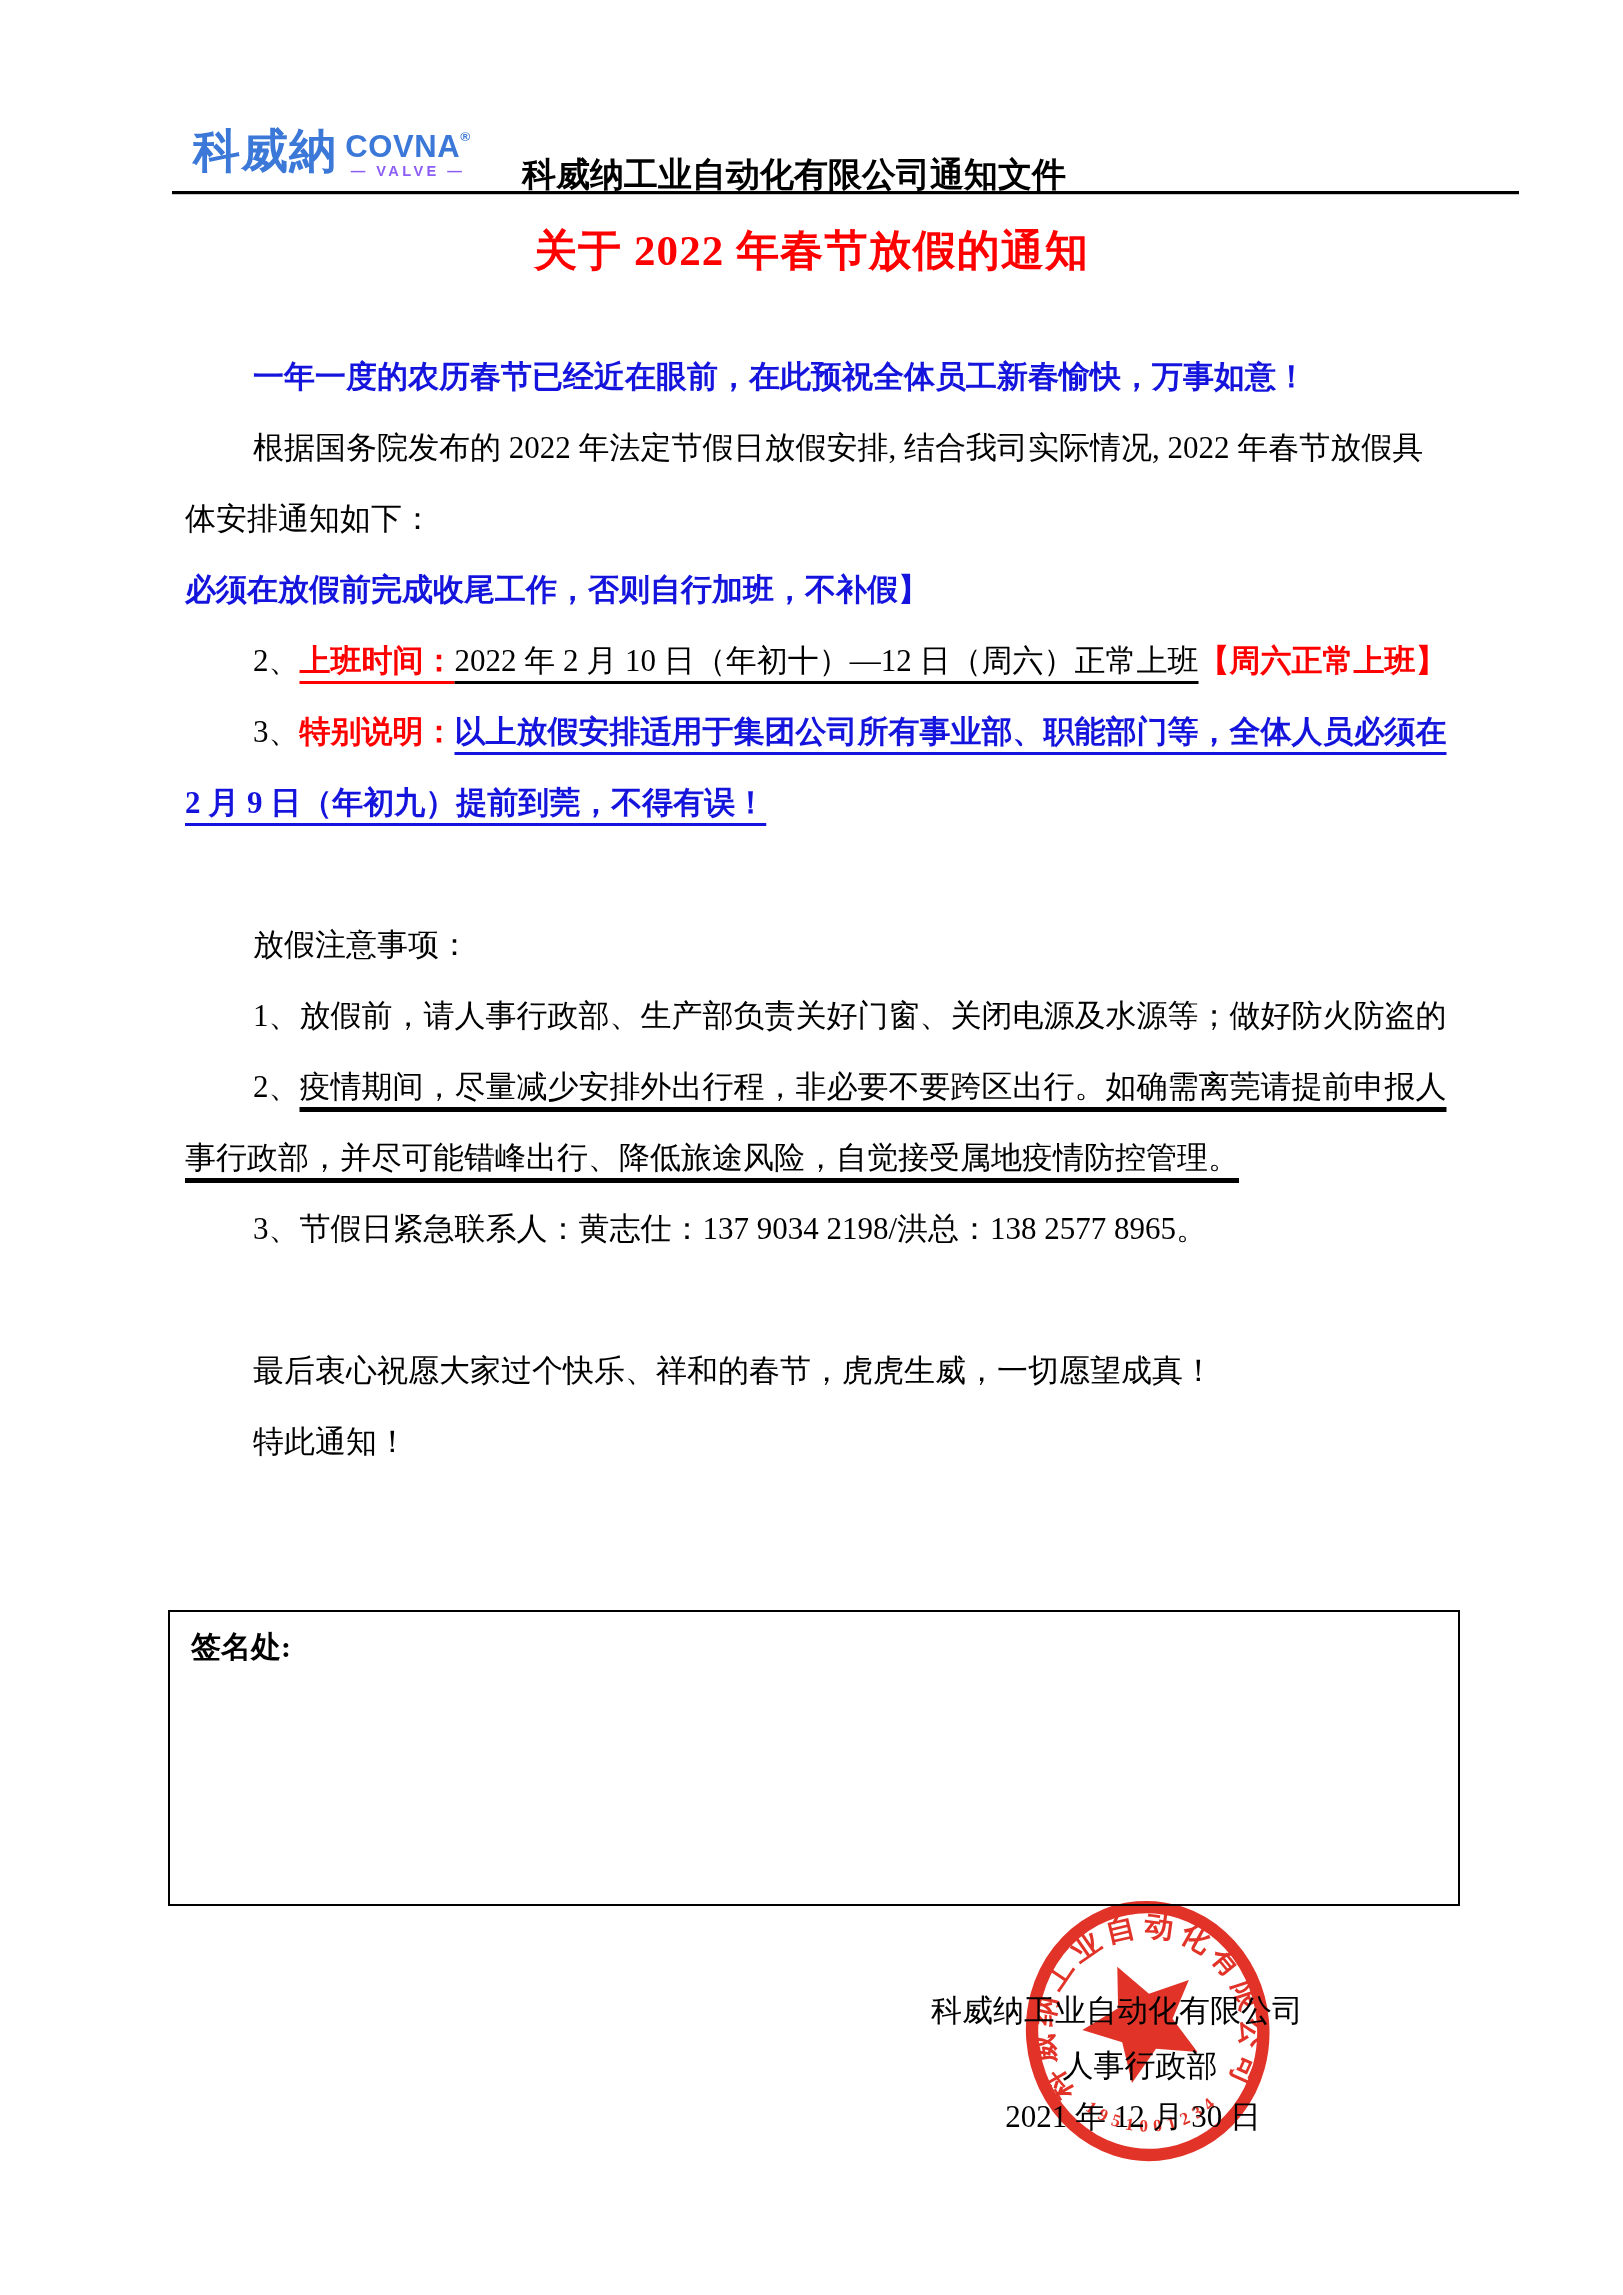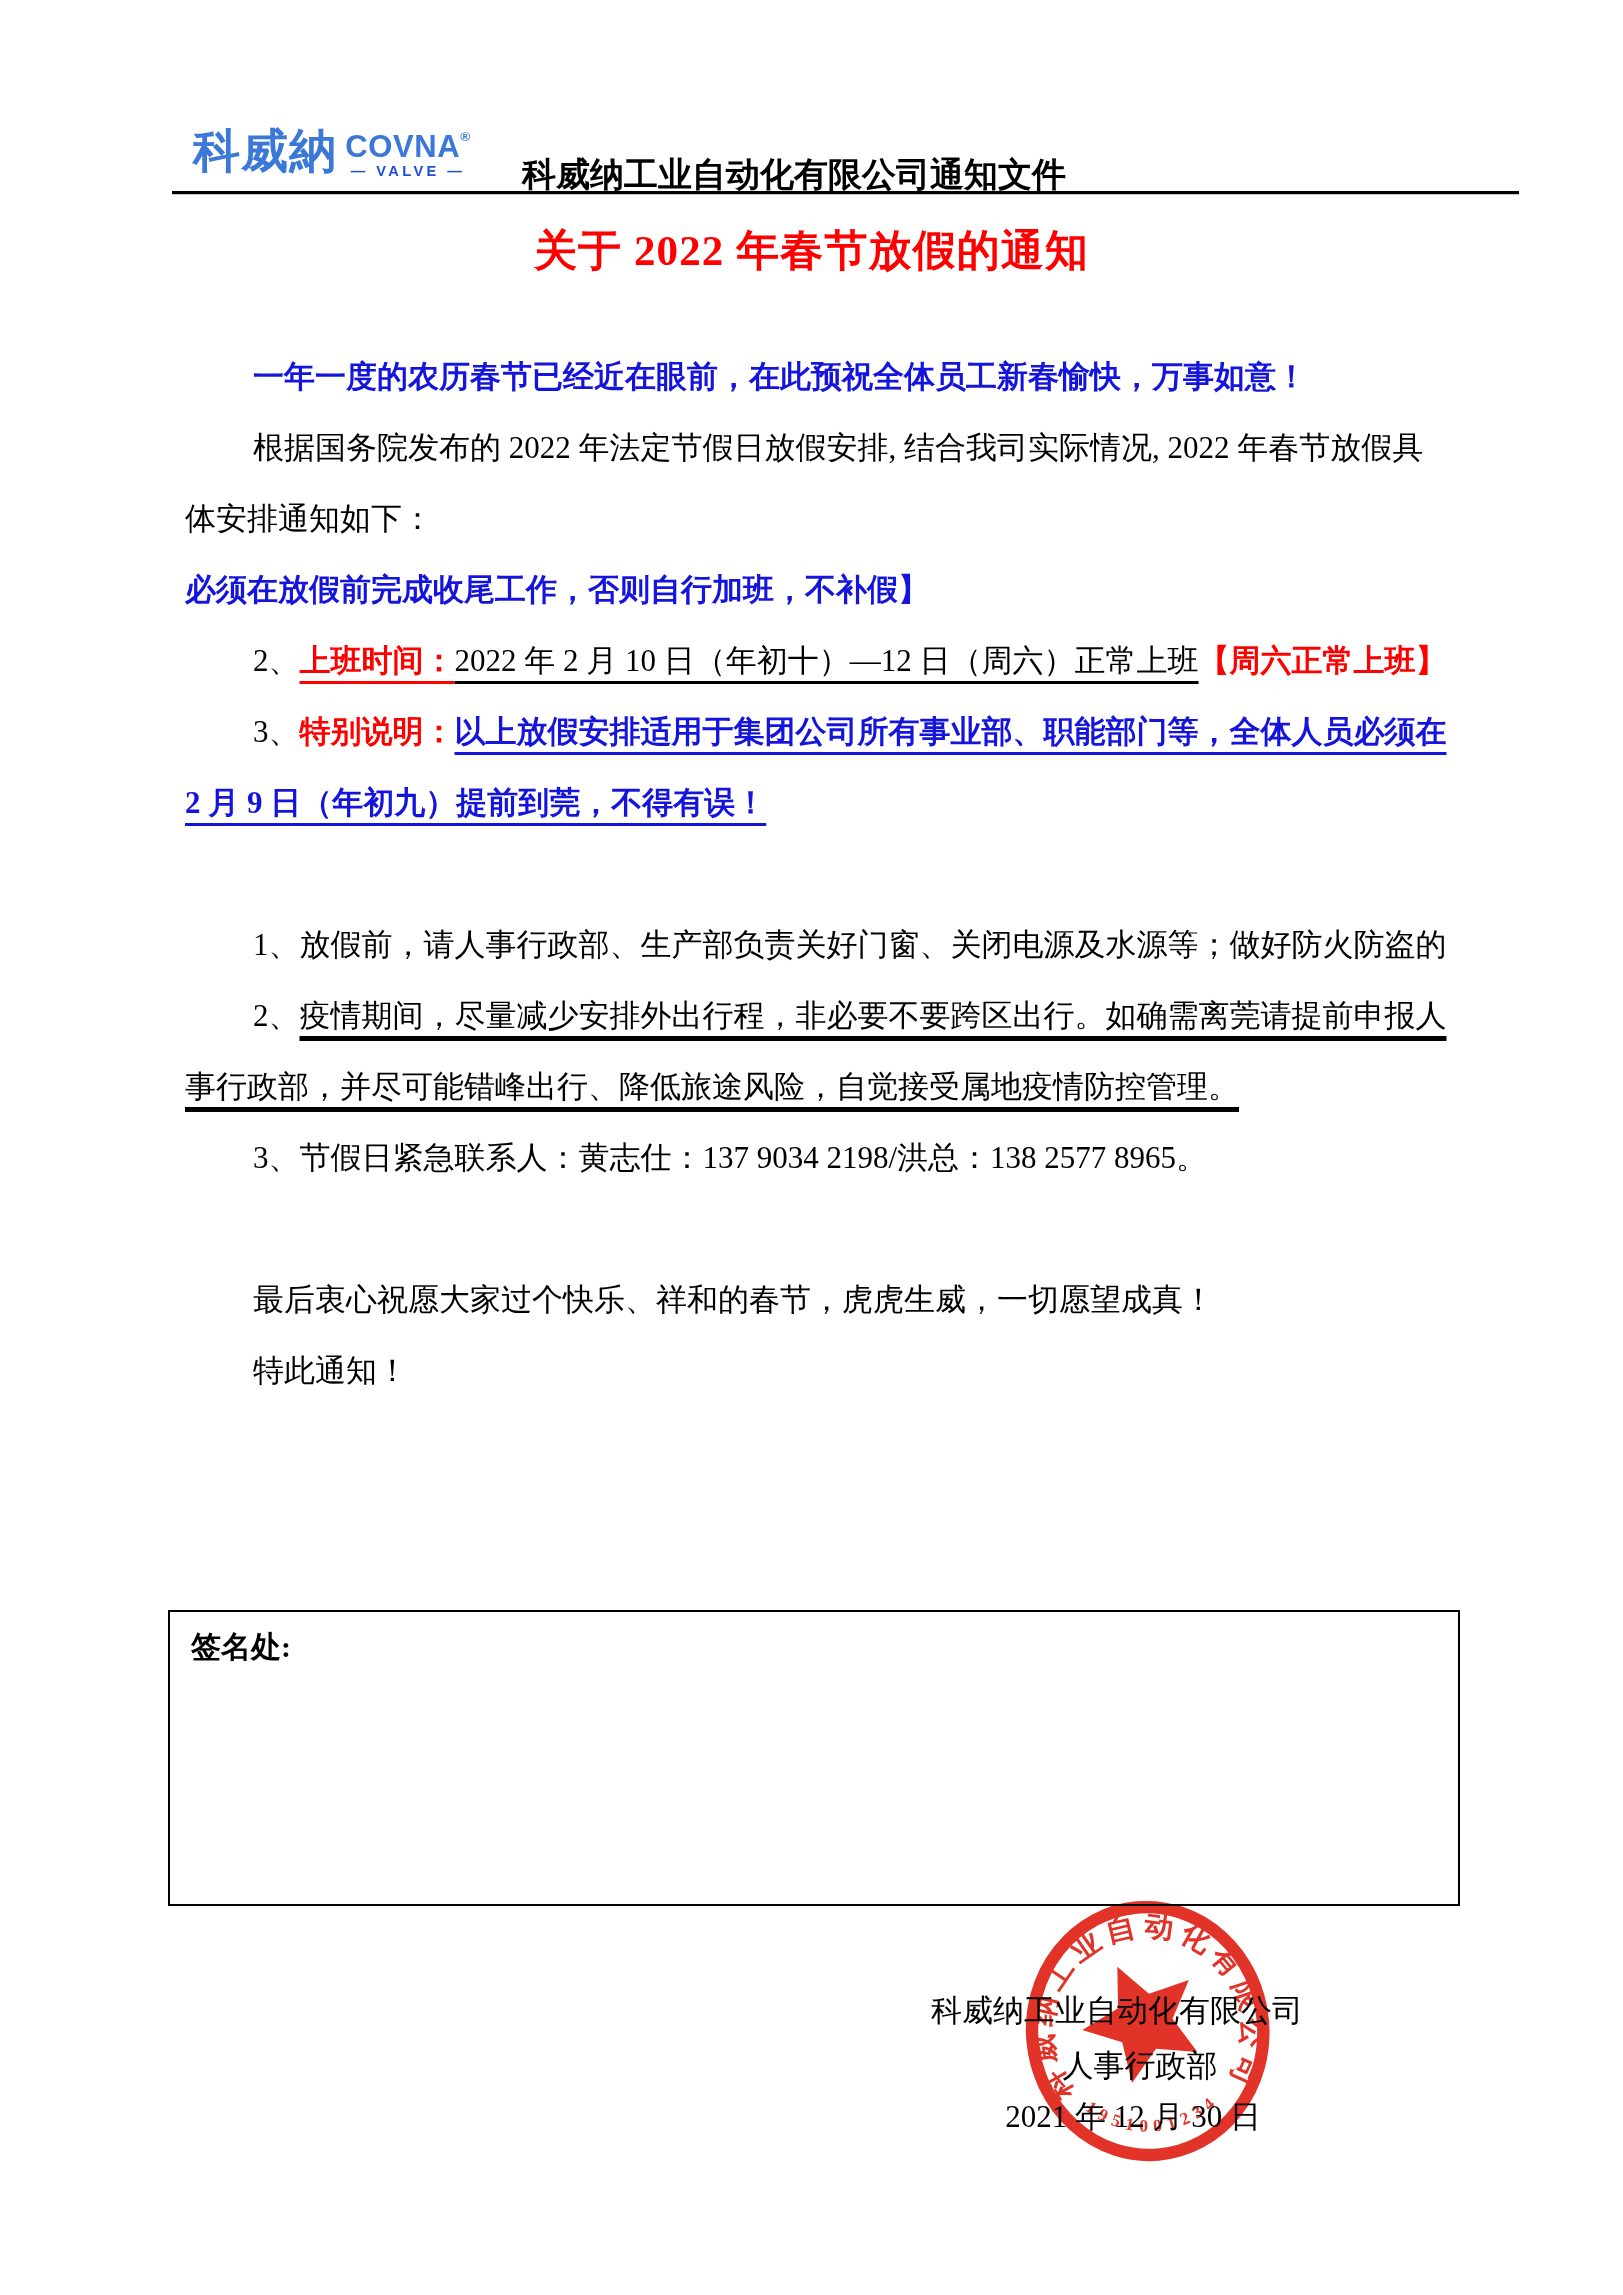--- a/index.html
+++ b/index.html
@@ -19,21 +19,21 @@
   }
   .logo-right{display:inline-block;margin-left:7.9px;text-align:center;}
   .logo-en{
     font-family:"Liberation Sans","DejaVu Sans",sans-serif;
     font-weight:900;font-size:31px;line-height:28px;color:#3b78d8;letter-spacing:0.6px;white-space:nowrap;
   }
   .logo-reg{font-size:13.5px;vertical-align:15.7px;font-weight:700;}
   .logo-sub{
     display:block;margin-top:2.2px;
     font-family:"Liberation Sans","DejaVu Sans",sans-serif;
-    font-weight:900;font-size:14.6px;color:#1d4ed8;letter-spacing:3.4px;white-space:nowrap;
+    font-weight:900;font-size:14.6px;color:#8b5cf6;letter-spacing:3.4px;white-space:nowrap;
   }
   .doc-label{
     position:absolute;left:522px;top:152px;
     font-size:34px;font-weight:700;white-space:nowrap;
   }
   .divider{
     position:absolute;left:172px;top:191px;width:1347px;height:2.8px;
     background:#000;border-bottom:1.7px solid #c9c9c9;
   }
   
@@ -98,20 +98,21 @@
 
   <div class="body-text" id="body-mount">
       <div class="line ind"><span class="c-blue">一年一度的农历春节已经近在眼前，在此预祝全体员工新春愉快，万事如意！</span></div>
       <div class="line ind"><span class="c-black">根据国务院发布的 2022 年法定节假日放假安排, 结合我司实际情况, 2022 年春节放假具</span></div>
       <div class="line"><span class="c-black">体安排通知如下：</span></div>
       <div class="line"><span class="c-blue">必须在放假前完成收尾工作，否则自行加班，不补假】</span></div>
       <div class="line ind"><span class="c-black">2、</span><span class="c-red u-red">上班时间：</span><span class="c-black u-black">2022 年 2 月 10 日（年初十）—12 日（周六）正常上班</span><span class="c-red">【周六正常上班】</span></div>
       <div class="line ind"><span class="c-black">3、</span><span class="c-red">特别说明：</span><span class="c-blue u-blue">以上放假安排适用于集团公司所有事业部、职能部门等，全体人员必须在</span></div>
       <div class="line"><span class="c-blue u-blue">2 月 9 日（年初九）提前到莞，不得有误！</span></div>
       <div class="line"></div>
+      <div class="line ind"><span class="c-black">放假注意事项：</span></div>
       <div class="line ind"><span class="c-black">1、放假前，请人事行政部、生产部负责关好门窗、关闭电源及水源等；做好防火防盗的</span></div>
       <div class="line ind"><span class="c-black">2、</span><span class="c-black u-thick">疫情期间，尽量减少安排外出行程，非必要不要跨区出行。如确需离莞请提前申报人</span></div>
       <div class="line"><span class="c-black u-thick">事行政部，并尽可能错峰出行、降低旅途风险，自觉接受属地疫情防控管理。</span></div>
       <div class="line ind"><span class="c-black">3、节假日紧急联系人：黄志仕：137 9034 2198/洪总：138 2577 8965。</span></div>
       <div class="line"></div>
       <div class="line ind"><span class="c-black">最后衷心祝愿大家过个快乐、祥和的春节，虎虎生威，一切愿望成真！</span></div>
       <div class="line ind"><span class="c-black">特此通知！</span></div>
     </div>
 
   <div class="sign-box">

